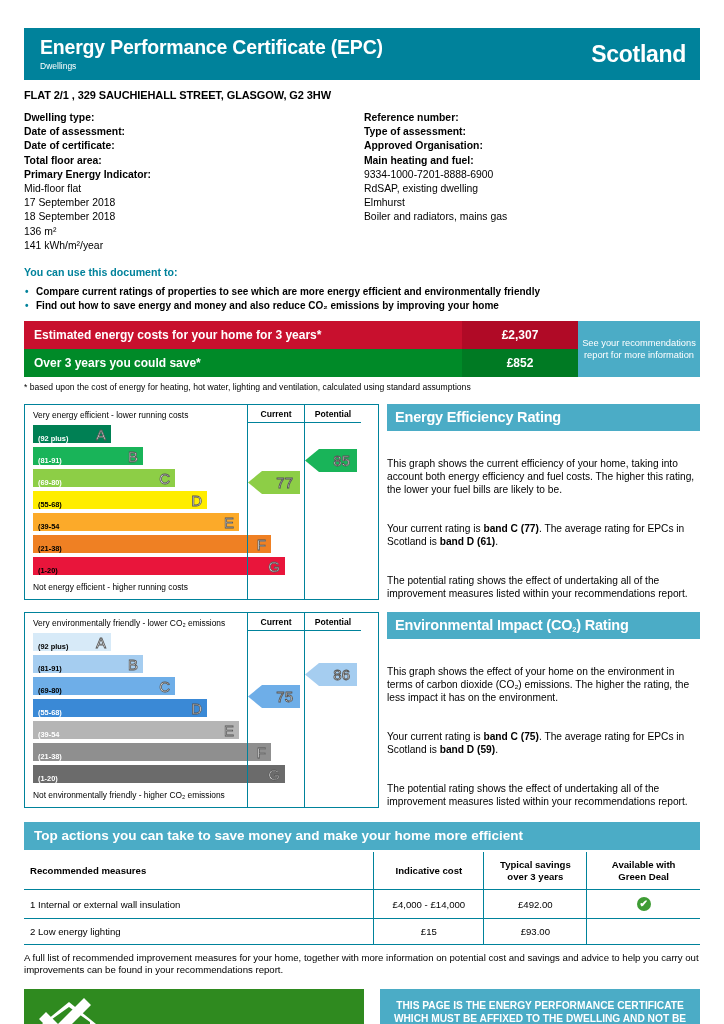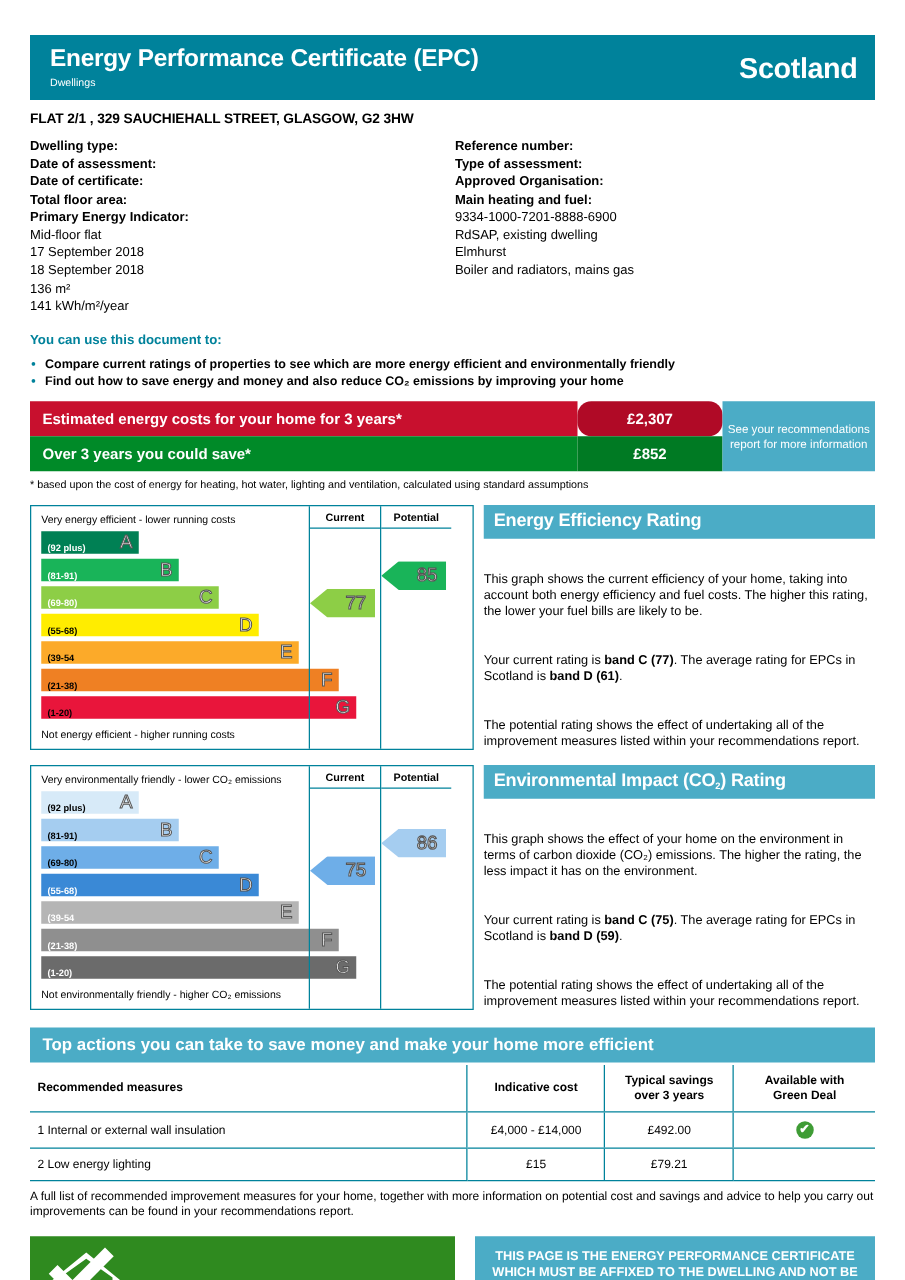--- a/index.html
+++ b/index.html
@@ -44,21 +44,21 @@
   .bullets div::before { content: "\2022"; position: absolute; left: 1px; color: #00829b; }
 
   
   .costs { margin-top: 8px; display: flex; height: 56px; }
   .costs-left { width: 554px; display: flex; flex-direction: column; }
   .cost-row { display: flex; height: 28px; }
   .cost-label { flex: 1; color: #fff; font-size: 12px; font-weight: bold;
                 display: flex; align-items: center; padding-left: 10px; }
   .cost-val { width: 116px; color: #fff; font-size: 12px; font-weight: bold;
               display: flex; align-items: center; justify-content: center; }
-  .red { background: #c8102e; } .red-d { background: #b00a26; border-radius: 11px; }
+  .red { background: #c8102e; } .red-d { background: #b00a26; }
   .grn { background: #008a28; } .grn-d { background: #007a23; }
   .costs-right { flex: 1; background: #4bacc6; color: #fff; font-size: 9.3px;
                  display: flex; align-items: center; justify-content: center;
                  text-align: center; line-height: 12px; }
   .footnote { font-size: 8.6px; margin-top: 5px; }
 
   
   .rating-block { display: flex; margin-top: 12px; }
   .chart-wrap { width: 355px; border: 1.5px solid #00829b; position: relative; background: #fff; }
   .chart-top { font-size: 8.4px; padding: 5px 0 4px 8px; }
@@ -344,21 +344,21 @@
     <tbody id="actions-body">
         <tr>
           <td>1 Internal or external wall insulation</td>
           <td class="c-cost">£4,000 - £14,000</td>
           <td class="c-sav">£492.00</td>
           <td class="c-gd"><span class="tick green">✔</span></td>
         </tr>
         <tr>
           <td>2 Low energy lighting</td>
           <td class="c-cost">£15</td>
-          <td class="c-sav">£79.21</td>
+          <td class="c-sav">£93.00</td>
           <td class="c-gd"></td>
         </tr>
       </tbody>
   </table>
   <div class="fulllist">A full list of recommended improvement measures for your home, together with more information on potential cost and savings and advice to help you carry out improvements can be found in your recommendations report.</div>
 
   <div class="footer">
     <div class="gd-box">
       <div class="gd-logo">
         <svg viewBox="0 0 74 64" width="74" height="64">

